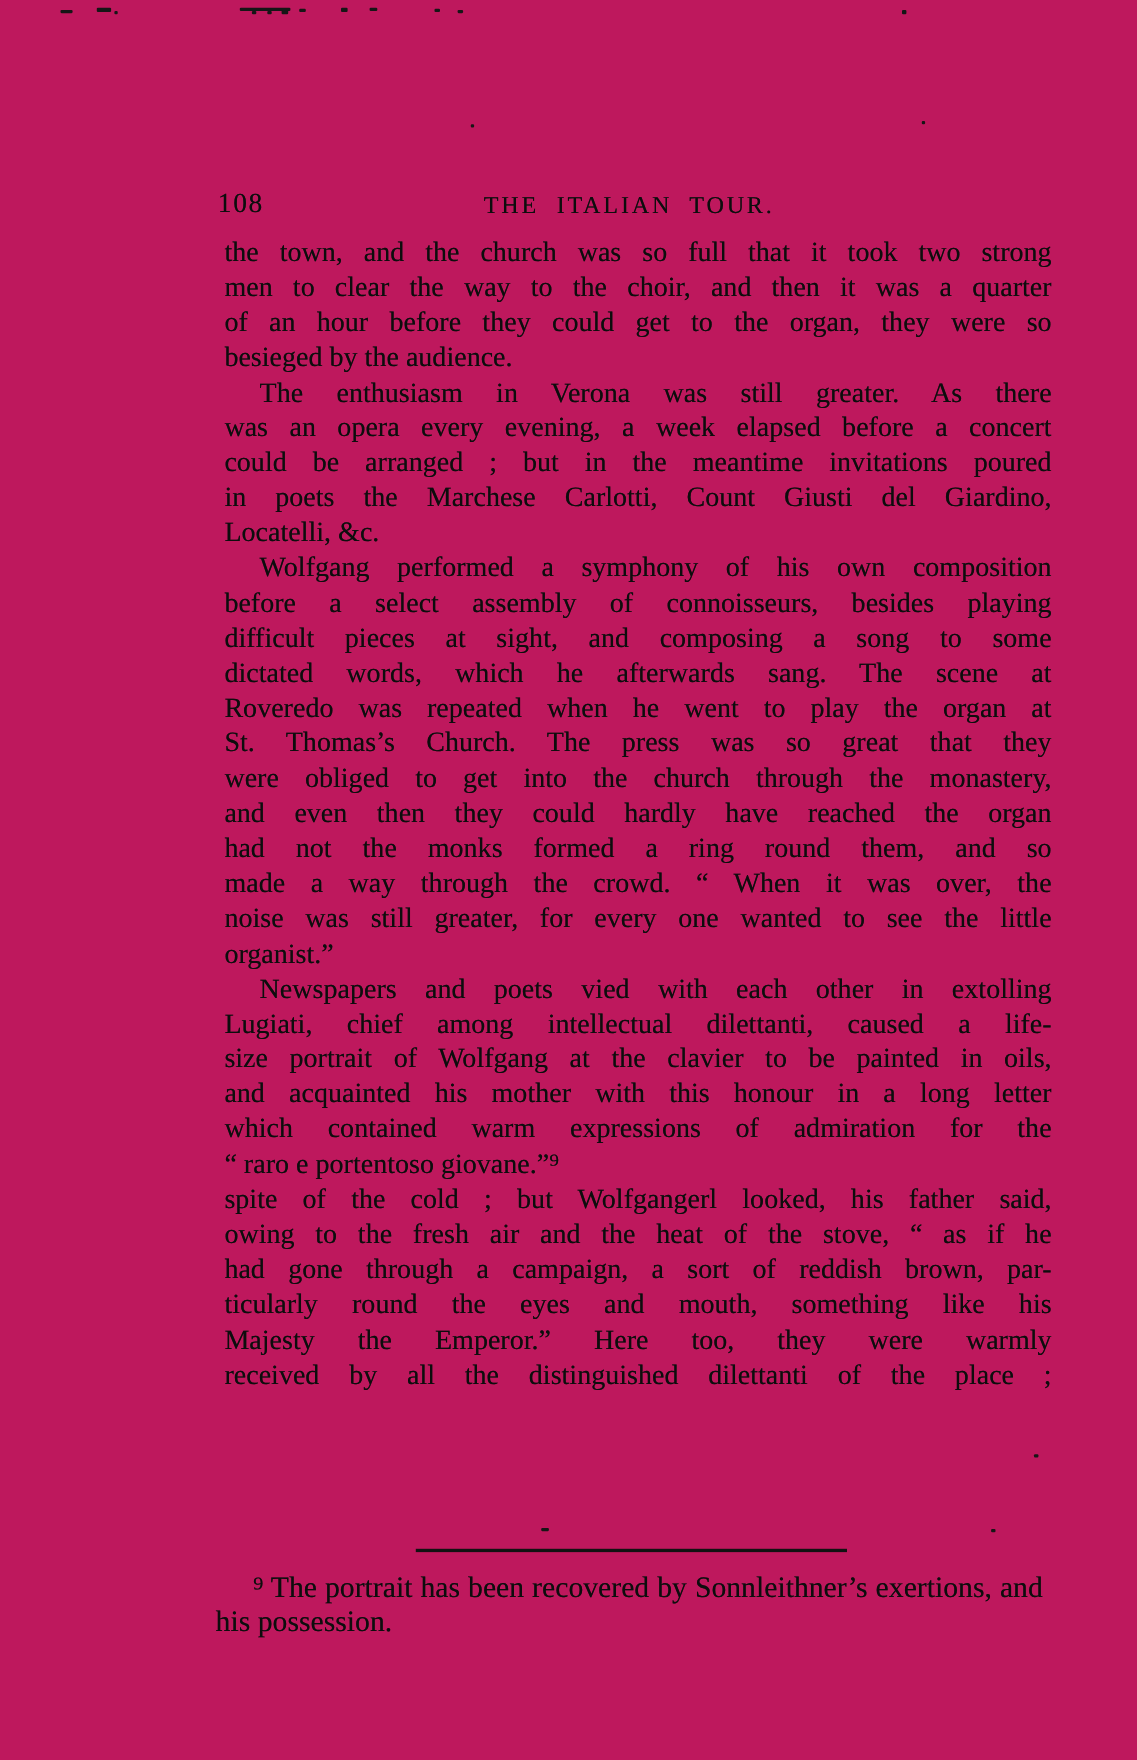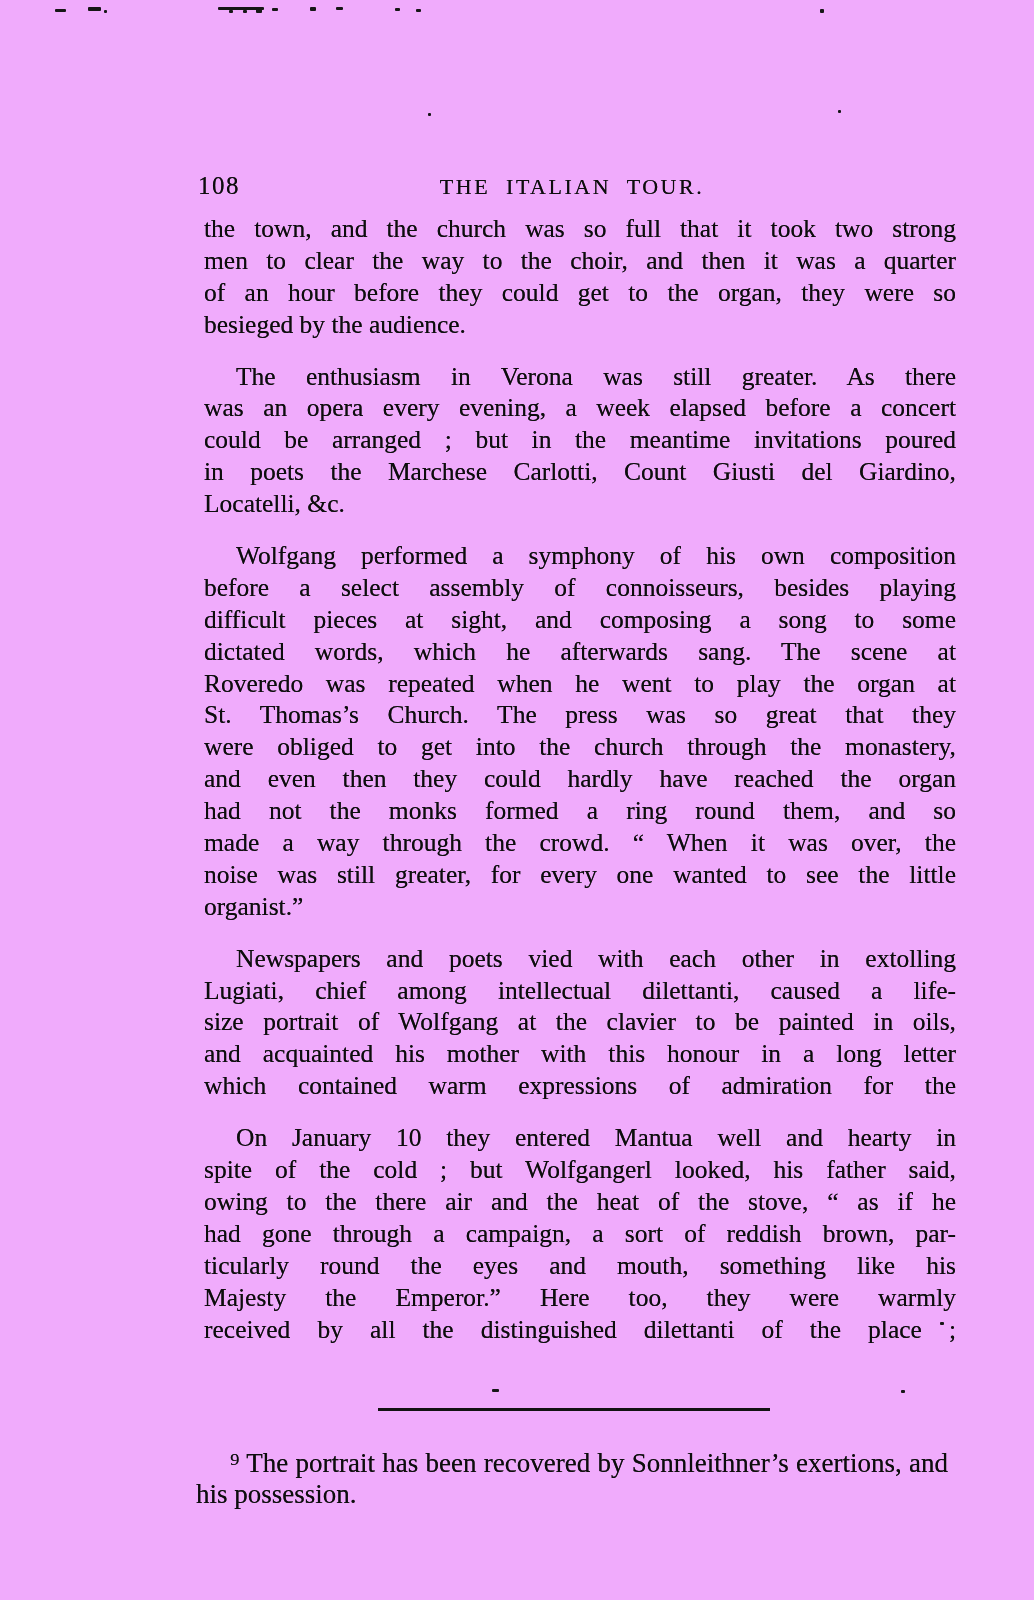--- a/index.html
+++ b/index.html
@@ -4,21 +4,21 @@
 <style>
   html, body { margin: 0; padding: 0; }
   body {
     width: 1034px; height: 1600px;
     background: #ffffff;
     font-family: "Liberation Serif", serif;
   }
   .page {
     position: relative;
     width: 1034px; height: 1600px;
-    background: #f0abfc;
+    background: #be185d;
     color: #0d0d0d;
     overflow: hidden;
     text-shadow: 0 0 0.6px rgba(25,25,25,0.75);
   }
   .header {
     position: absolute;
     left: 196px; top: 170px;
     width: 752px; height: 30px;
   }
   .pagenum {
@@ -41,21 +41,21 @@
     font-size: 25.5px;
     line-height: 31.9px;
   }
   .line {
     text-align: justify;
     text-align-last: justify;
     height: 31.9px;
     overflow: hidden;
   }
   .line.endline { text-align-last: left; }
-  .line.indent { padding-left: 32px; margin-top: 20px; }
+  .line.indent { padding-left: 32px; }
   .fn-rule {
     position: absolute;
     left: 378px; top: 1408px;
     width: 392px; height: 3px;
     background: #121212;
   }
   .footnote-block {
     position: absolute;
     left: 196px; top: 1428px;
     width: 752px;
@@ -96,23 +96,23 @@
       <div class="line">and even then they could hardly have reached the organ</div>
       <div class="line">had not the monks formed a ring round them, and so</div>
       <div class="line">made a way through the crowd.  “ When it was over, the</div>
       <div class="line">noise was still greater, for every one wanted to see the little</div>
       <div class="line endline">organist.”</div>
       <div class="line indent">Newspapers and poets vied with each other in extolling</div>
       <div class="line">Lugiati, chief among intellectual dilettanti, caused a life-</div>
       <div class="line">size portrait of Wolfgang at the clavier to be painted in oils,</div>
       <div class="line">and acquainted his mother with this honour in a long letter</div>
       <div class="line">which contained warm expressions of admiration for the</div>
-      <div class="line indent">On January 10 they entered Mantua well and hearty in</div>
+      <div class="line endline">“ raro e portentoso giovane.”⁹</div>
       <div class="line">spite of the cold ; but Wolfgangerl looked, his father said,</div>
-      <div class="line">owing to the there air and the heat of the stove, “ as if he</div>
+      <div class="line">owing to the fresh air and the heat of the stove, “ as if he</div>
       <div class="line">had gone through a campaign, a sort of reddish brown, par-</div>
       <div class="line">ticularly round the eyes and mouth, something like his</div>
       <div class="line">Majesty the Emperor.”  Here too, they were warmly</div>
       <div class="line">received by all the distinguished dilettanti of the place ;</div>
     </div>
 
   <div class="fn-rule"></div>
 
   <div class="footnote-block">
       <div class="line indent">⁹ The portrait has been recovered by Sonnleithner’s exertions, and is now in</div>

